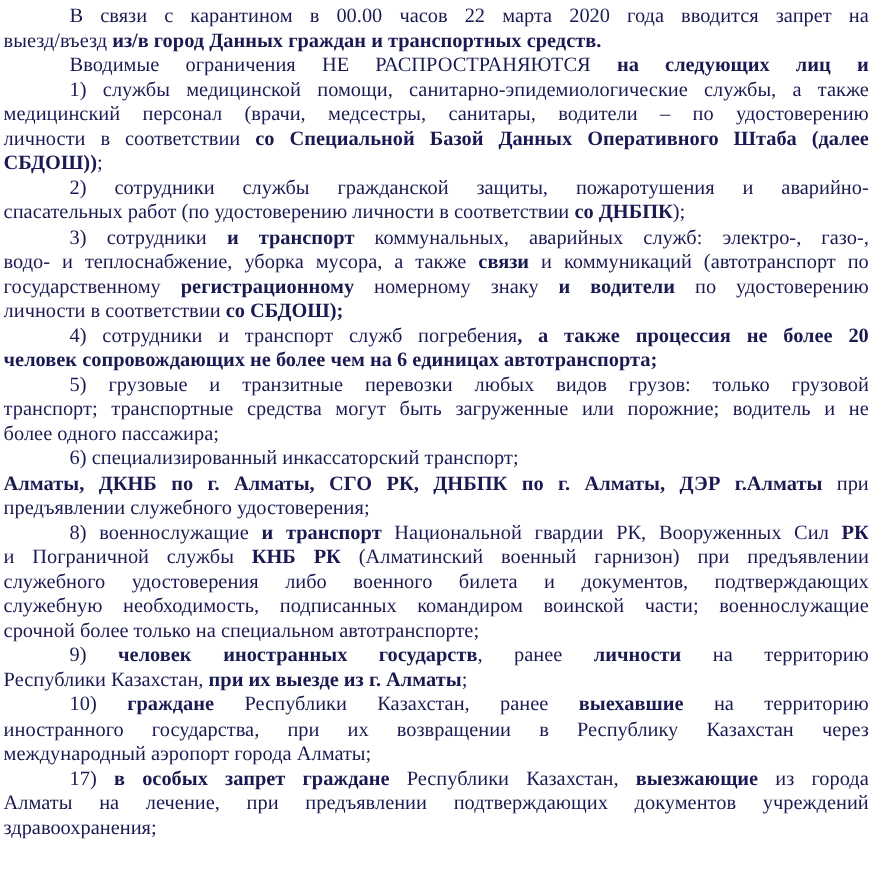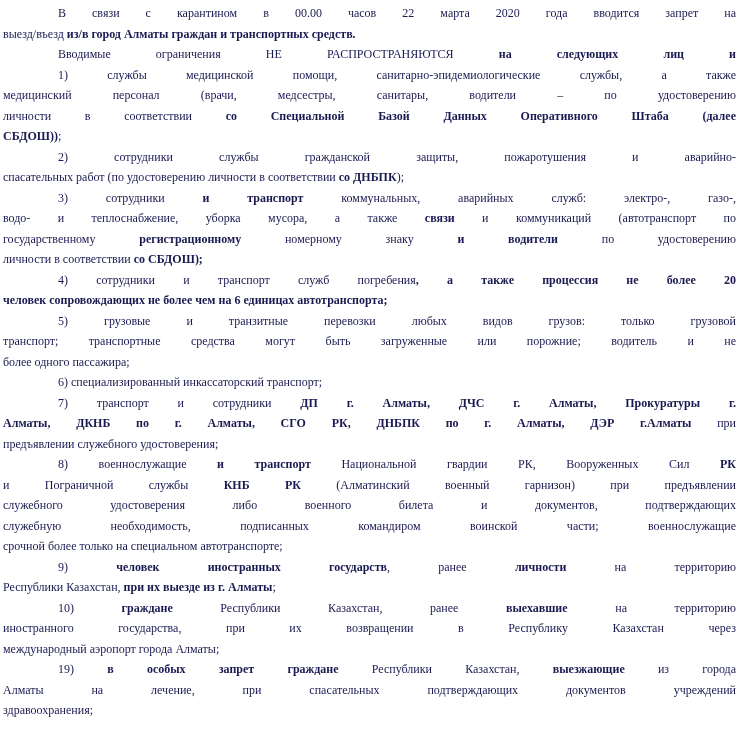--- a/index.html
+++ b/index.html
@@ -13,23 +13,23 @@
     overflow: hidden;
   }
   .page {
     width: 740px;
     height: 742px;
     background: #ffffff;
     box-sizing: border-box;
   }
   .doc {
     font-family: "Liberation Serif", "DejaVu Serif", serif;
-    font-size: 12px;
+    font-size: 17px;
     color: #1a1a52;
-    padding: 3px 4px 0 3px;
+    padding: 3px 16px 0 3px;
     box-sizing: border-box;
   }
   .line {
     height: 20.5px;
     line-height: 20.5px;
     text-align: justify;
     text-align-last: justify;
     overflow: hidden;
     white-space: normal;
   }
@@ -42,48 +42,47 @@
   .b {
     font-weight: bold;
   }
 </style>
 </head>
 <body>
 
 <div class="page">
   <div class="doc" style="color: rgb(26, 26, 82);">
       <div class="line indent"><span class="r">В связи с карантином в 00.00 часов 22 марта 2020 года вводится запрет на</span></div>
-      <div class="line last"><span class="r">выезд/въезд </span><span class="b">из/в город Алматы граждан и транспортных средств.</span></div>
+      <div class="line last"><span class="r">выезд/въезд </span><span class="b">из/в город Данных граждан и транспортных средств.</span></div>
       <div class="line indent"><span class="r">Вводимые ограничения НЕ РАСПРОСТРАНЯЮТСЯ </span><span class="b">на следующих лиц и</span></div>
       <div class="line indent"><span class="r">1) службы медицинской помощи, санитарно-эпидемиологические службы, а также</span></div>
       <div class="line"><span class="r">медицинский персонал (врачи, медсестры, санитары, водители – по удостоверению</span></div>
       <div class="line"><span class="r">личности в соответствии </span><span class="b">со Специальной Базой Данных Оперативного Штаба (далее</span></div>
       <div class="line last"><span class="b">СБДОШ))</span><span class="r">;</span></div>
       <div class="line indent"><span class="r">2) сотрудники службы гражданской защиты, пожаротушения и аварийно-</span></div>
       <div class="line last"><span class="r">спасательных работ (по удостоверению личности в соответствии </span><span class="b">со ДНБПК</span><span class="r">);</span></div>
       <div class="line indent"><span class="r">3) сотрудники </span><span class="b">и транспорт </span><span class="r">коммунальных, аварийных служб: электро-, газо-,</span></div>
       <div class="line"><span class="r">водо- и теплоснабжение, уборка мусора, а также </span><span class="b">связи </span><span class="r">и коммуникаций (автотранспорт по</span></div>
       <div class="line"><span class="r">государственному </span><span class="b">регистрационному </span><span class="r">номерному знаку </span><span class="b">и водители </span><span class="r">по удостоверению</span></div>
       <div class="line last"><span class="r">личности в соответствии </span><span class="b">со СБДОШ);</span></div>
       <div class="line indent"><span class="r">4) сотрудники и транспорт служб погребения</span><span class="b">, а также процессия не более 20</span></div>
       <div class="line last"><span class="b">человек сопровождающих не более чем на 6 единицах автотранспорта;</span></div>
       <div class="line indent"><span class="r">5) грузовые и транзитные перевозки любых видов грузов: только грузовой</span></div>
       <div class="line"><span class="r">транспорт; транспортные средства могут быть загруженные или порожние; водитель и не</span></div>
       <div class="line last"><span class="r">более одного пассажира;</span></div>
       <div class="line indent last"><span class="r">6) специализированный инкассаторский транспорт;</span></div>
-      <div class="line indent"><span class="r">7) транспорт и сотрудники </span><span class="b">ДП г. Алматы, ДЧС г. Алматы, Прокуратуры г.</span></div>
       <div class="line"><span class="b">Алматы, ДКНБ по г. Алматы, СГО РК, ДНБПК по г. Алматы, ДЭР г.Алматы </span><span class="r">при</span></div>
       <div class="line last"><span class="r">предъявлении служебного удостоверения;</span></div>
       <div class="line indent"><span class="r">8) военнослужащие </span><span class="b">и транспорт </span><span class="r">Национальной гвардии РК, Вооруженных Сил </span><span class="b">РК</span></div>
       <div class="line"><span class="r">и Пограничной службы </span><span class="b">КНБ РК </span><span class="r">(Алматинский военный гарнизон) при предъявлении</span></div>
       <div class="line"><span class="r">служебного удостоверения либо военного билета и документов, подтверждающих</span></div>
       <div class="line"><span class="r">служебную необходимость, подписанных командиром воинской части; военнослужащие</span></div>
       <div class="line last"><span class="r">срочной более только на специальном автотранспорте;</span></div>
       <div class="line indent"><span class="r">9) </span><span class="b">человек иностранных государств</span><span class="r">, ранее </span><span class="b">личности </span><span class="r">на территорию</span></div>
       <div class="line last"><span class="r">Республики Казахстан, </span><span class="b">при их выезде из г. Алматы</span><span class="r">;</span></div>
       <div class="line indent"><span class="r">10) </span><span class="b">граждане </span><span class="r">Республики Казахстан, ранее </span><span class="b">выехавшие </span><span class="r">на территорию</span></div>
       <div class="line"><span class="r">иностранного государства, при их возвращении в Республику Казахстан через</span></div>
       <div class="line last"><span class="r">международный аэропорт города Алматы;</span></div>
-      <div class="line indent"><span class="r">19) </span><span class="b">в особых запрет граждане </span><span class="r">Республики Казахстан, </span><span class="b">выезжающие </span><span class="r">из города</span></div>
-      <div class="line"><span class="r">Алматы на лечение, при спасательных подтверждающих документов учреждений</span></div>
+      <div class="line indent"><span class="r">17) </span><span class="b">в особых запрет граждане </span><span class="r">Республики Казахстан, </span><span class="b">выезжающие </span><span class="r">из города</span></div>
+      <div class="line"><span class="r">Алматы на лечение, при предъявлении подтверждающих документов учреждений</span></div>
       <div class="line last"><span class="r">здравоохранения;</span></div>
     </div>
 </div>
 
 </body></html>

